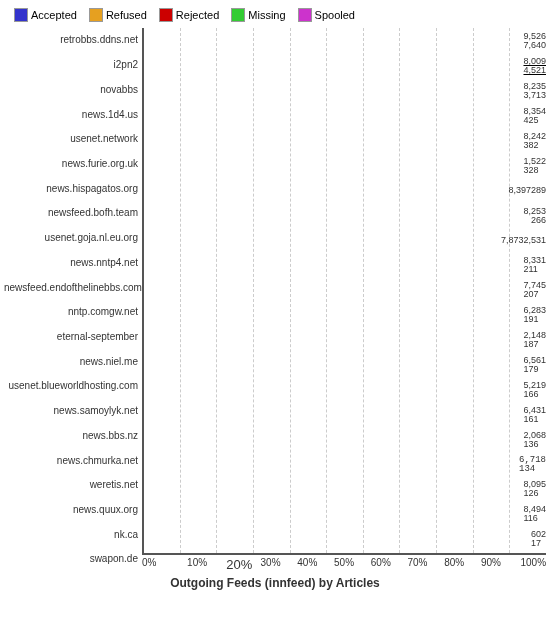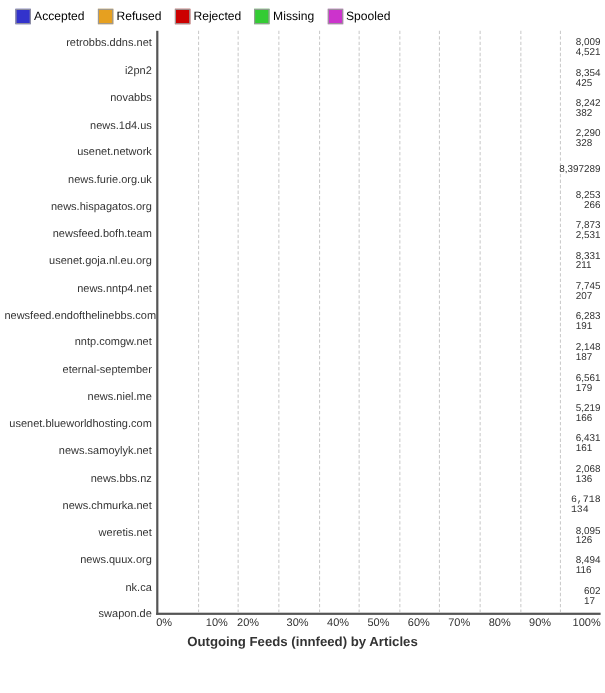--- a/index.html
+++ b/index.html
@@ -136,34 +136,58 @@
             <div style="border-left: 1px dashed rgb(204, 204, 204); flex: 1 1 0%; height: 100%;"></div>
             <div style="border-left: 1px dashed rgb(204, 204, 204); flex: 1 1 0%; height: 100%;"></div>
             <div style="border-left: 1px dashed rgb(204, 204, 204); flex: 1 1 0%; height: 100%;"></div>
             <div style="border-left: 1px dashed rgb(204, 204, 204); flex: 1 1 0%; height: 100%;"></div>
             <div style="border-left: 1px dashed rgb(204, 204, 204); flex: 1 1 0%; height: 100%;"></div>
             <div style="border-left: 1px dashed rgb(204, 204, 204); flex: 1 1 0%; height: 100%;"></div>
             <div style="border-left: 1px dashed rgb(204, 204, 204); flex: 1 1 0%; height: 100%;"></div>
             <div style="border-left: 1px dashed rgb(204, 204, 204); flex: 1 1 0%; height: 100%;"></div>
           </div>
         <div id="bars-rows" style="position:absolute;top:0;left:0;right:0;bottom:0;display:flex;flex-direction:column;justify-content:space-around;padding:1px 0;">
-            <div class="bar-row" style="display: flex; align-items: center; flex: 1 1 0%; max-height: 20px;">
+        <div class="bar-row" style="display: flex; align-items: center; flex: 1 1 0%; max-height: 20px;">
+              <div style="display: flex; flex-direction: row; align-items: center; width: 100%; height: 12px;">
+                <div style="display: flex; flex-direction: row; height: 12px;">
+                  <div style="width: 100%; height: 12px; background: rgb(51, 51, 204);"></div>
+                  <div style="width: 0.839807%; height: 12px; background: rgb(204, 51, 204);"></div>
+                </div>
+              </div>
+              <div style="display: flex; flex-direction: column; margin-left: 2px; line-height: 1; font-size: 9px; color: rgb(51, 51, 51);">
+                <span>9,526</span>
+                <span>7,640</span>
+              </div>
+            </div>
+            <div class="bar-row" style="display: flex; align-items: center; flex: 1 1 0%; max-height: 20px; text-decoration: underline;">
               <div style="display: flex; flex-direction: row; align-items: center; width: 100%; height: 12px;">
                 <div style="display: flex; flex-direction: row; height: 12px;">
                   <div style="width: 84.0752%; height: 12px; background: rgb(51, 51, 204);"></div>
                 </div>
               </div>
               <div style="display: flex; flex-direction: column; margin-left: 2px; line-height: 1; font-size: 9px; color: rgb(51, 51, 51);">
                 <span>8,009</span>
                 <span>4,521</span>
               </div>
             </div>
             <div class="bar-row" style="display: flex; align-items: center; flex: 1 1 0%; max-height: 20px;">
               <div style="display: flex; flex-direction: row; align-items: center; width: 100%; height: 12px;">
                 <div style="display: flex; flex-direction: row; height: 12px;">
+                  <div style="width: 86.4476%; height: 12px; background: rgb(51, 51, 204);"></div>
+                  <div style="width: 1.25971%; height: 12px; background: rgb(204, 0, 0);"></div>
+                </div>
+              </div>
+              <div style="display: flex; flex-direction: column; margin-left: 2px; line-height: 1; font-size: 9px; color: rgb(51, 51, 51);">
+                <span>8,235</span>
+                <span>3,713</span>
+              </div>
+            </div>
+            <div class="bar-row" style="display: flex; align-items: center; flex: 1 1 0%; max-height: 20px;">
+              <div style="display: flex; flex-direction: row; align-items: center; width: 100%; height: 12px;">
+                <div style="display: flex; flex-direction: row; height: 12px;">
                   <div style="width: 87.6968%; height: 12px; background: rgb(51, 51, 204);"></div>
                 </div>
               </div>
               <div style="display: flex; flex-direction: column; margin-left: 2px; line-height: 1; font-size: 9px; color: rgb(51, 51, 51);">
                 <span>8,354</span>
                 <span>425</span>
               </div>
             </div>
             <div class="bar-row" style="display: flex; align-items: center; flex: 1 1 0%; max-height: 20px;">
               <div style="display: flex; flex-direction: row; align-items: center; width: 100%; height: 12px;">
@@ -176,21 +200,21 @@
                 <span>382</span>
               </div>
             </div>
             <div class="bar-row" style="display: flex; align-items: center; flex: 1 1 0%; max-height: 20px;">
               <div style="display: flex; flex-direction: row; align-items: center; width: 100%; height: 12px;">
                 <div style="display: flex; flex-direction: row; height: 12px;">
                   <div style="width: 33.9912%; height: 12px; background: rgb(51, 51, 204);"></div>
                 </div>
               </div>
               <div style="display: flex; flex-direction: column; margin-left: 2px; line-height: 1; font-size: 9px; color: rgb(51, 51, 51);">
-                <span>2,290</span>
+                <span>1,522</span>
                 <span>328</span>
               </div>
             </div>
             <div class="bar-row" style="display: flex; align-items: center; flex: 1 1 0%; max-height: 20px;">
               <div style="display: flex; flex-direction: row; align-items: center; width: 100%; height: 12px;">
                 <div style="display: flex; flex-direction: row; height: 12px;">
                   <div style="width: 88.1482%; height: 12px; background: rgb(51, 51, 204);"></div>
                 </div>
               </div>
               <div style="display: flex; flex-direction: row; margin-left: 2px; line-height: 1; font-size: 9px; color: rgb(51, 51, 51);">
@@ -208,21 +232,21 @@
                 <span>8,253</span>
                 <span>266</span>
               </div>
             </div>
             <div class="bar-row" style="display: flex; align-items: center; flex: 1 1 0%; max-height: 20px;">
               <div style="display: flex; flex-direction: row; align-items: center; width: 100%; height: 12px;">
                 <div style="display: flex; flex-direction: row; height: 12px;">
                   <div style="width: 82.6475%; height: 12px; background: rgb(51, 51, 204);"></div>
                 </div>
               </div>
-              <div style="display: flex; flex-direction: column; margin-left: 2px; line-height: 1; font-size: 9px; color: rgb(51, 51, 51);">
+              <div style="display: flex; margin-left: 2px; line-height: 1; font-size: 9px; color: rgb(51, 51, 51);">
                 <span>7,873</span>
                 <span>2,531</span>
               </div>
             </div>
             <div class="bar-row" style="display: flex; align-items: center; flex: 1 1 0%; max-height: 20px;">
               <div style="display: flex; flex-direction: row; align-items: center; width: 100%; height: 12px;">
                 <div style="display: flex; flex-direction: row; height: 12px;">
                   <div style="width: 87.4554%; height: 12px; background: rgb(51, 51, 204);"></div>
                 </div>
               </div>
@@ -354,21 +378,21 @@
                 <span>602</span>
                 <span>17</span>
               </div>
             </div>
           </div>
       </div>
 
       <div id="x-ticks" style="display:flex;flex-direction:row;margin-top:2px;padding-left:0;">
       <div class="x-tick" style="flex: 1 1 0%; text-align: left; font-size: 10px;">0%</div>
           <div class="x-tick" style="flex: 1 1 0%; text-align: center; font-size: 10px;">10%</div>
-          <div class="x-tick" style="flex: 1 1 0%; text-align: left; font-size: 10px;">20%</div>
+          <div class="x-tick" style="flex: 1 1 0%; text-align: right; font-size: 13px;">20%</div>
           <div class="x-tick" style="flex: 1 1 0%; text-align: center; font-size: 10px;">30%</div>
           <div class="x-tick" style="flex: 1 1 0%; text-align: center; font-size: 10px;">40%</div>
           <div class="x-tick" style="flex: 1 1 0%; text-align: center; font-size: 10px;">50%</div>
           <div class="x-tick" style="flex: 1 1 0%; text-align: center; font-size: 10px;">60%</div>
           <div class="x-tick" style="flex: 1 1 0%; text-align: center; font-size: 10px;">70%</div>
           <div class="x-tick" style="flex: 1 1 0%; text-align: center; font-size: 10px;">80%</div>
           <div class="x-tick" style="flex: 1 1 0%; text-align: center; font-size: 10px;">90%</div>
           <div class="x-tick" style="flex: 1 1 0%; text-align: right; font-size: 10px;">100%</div>
         </div>
     </div>

